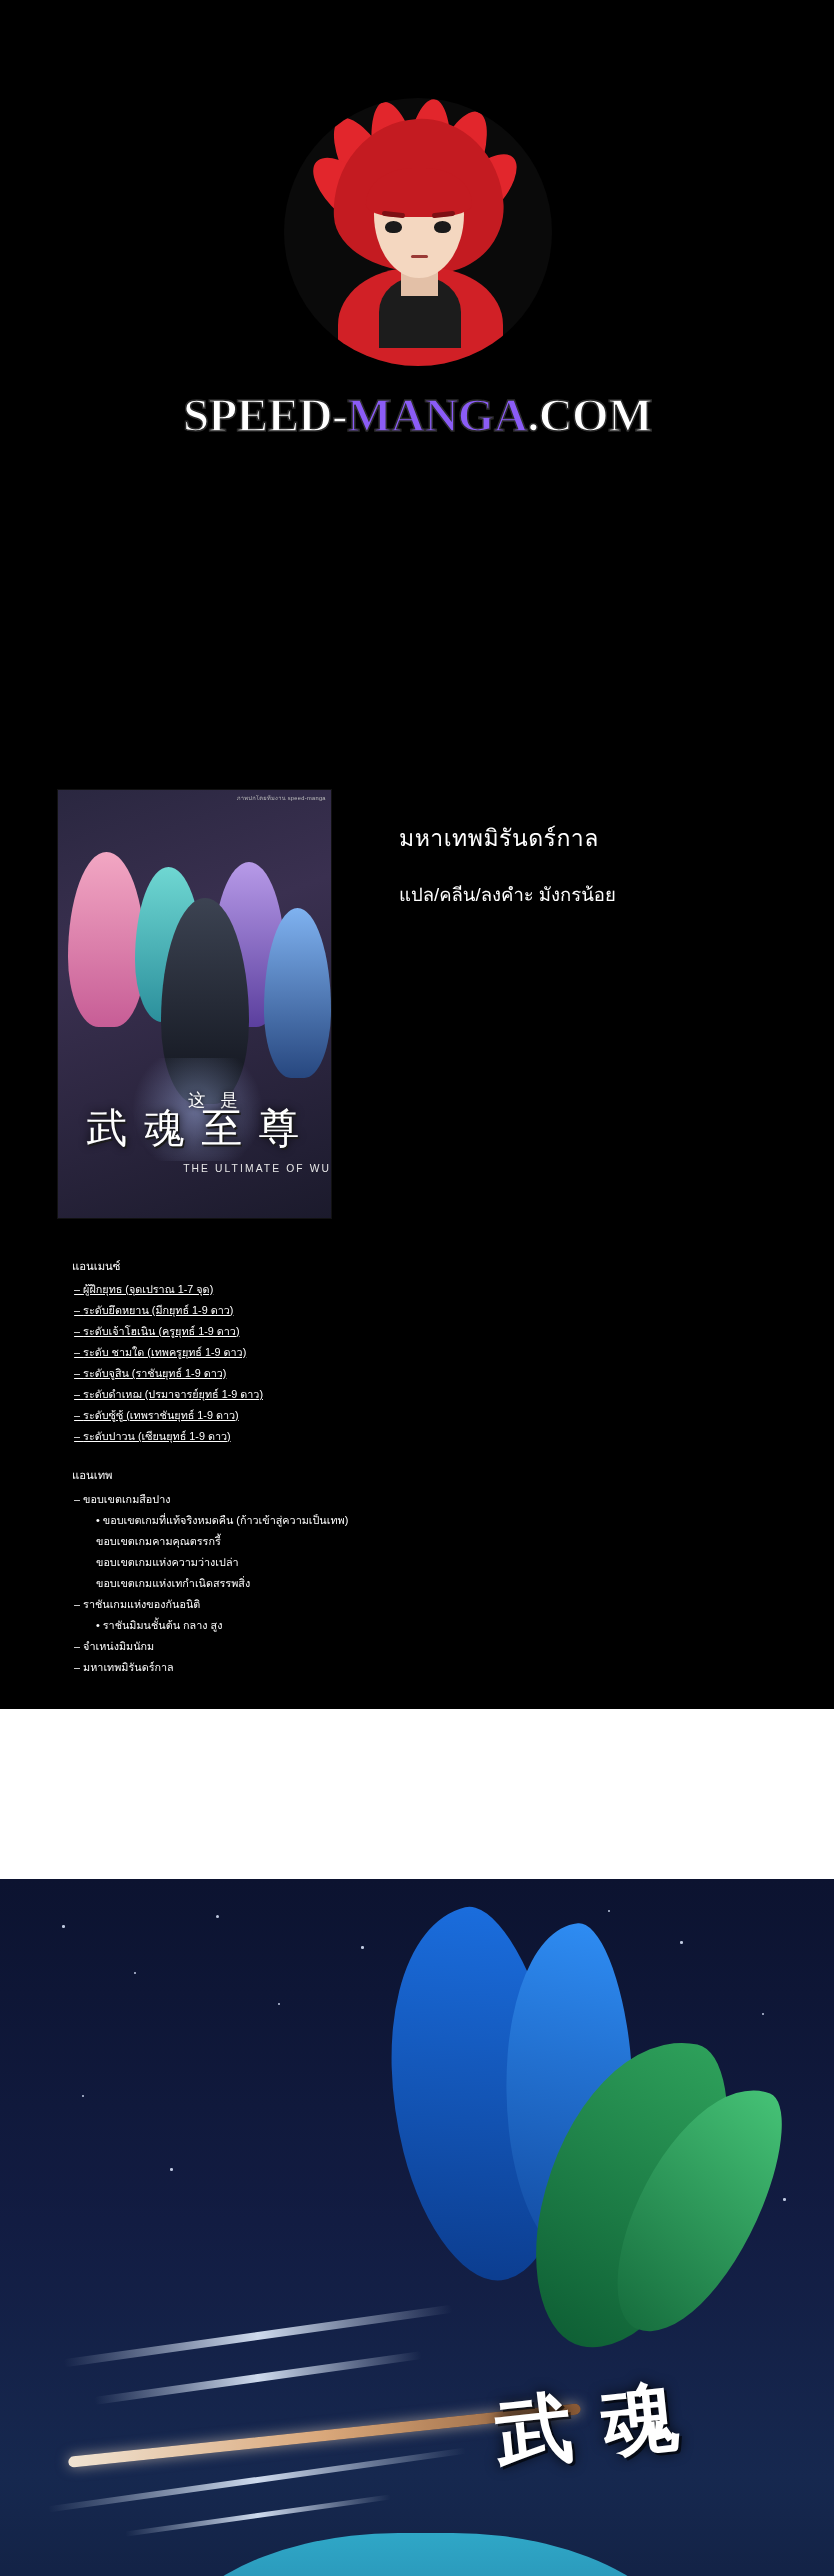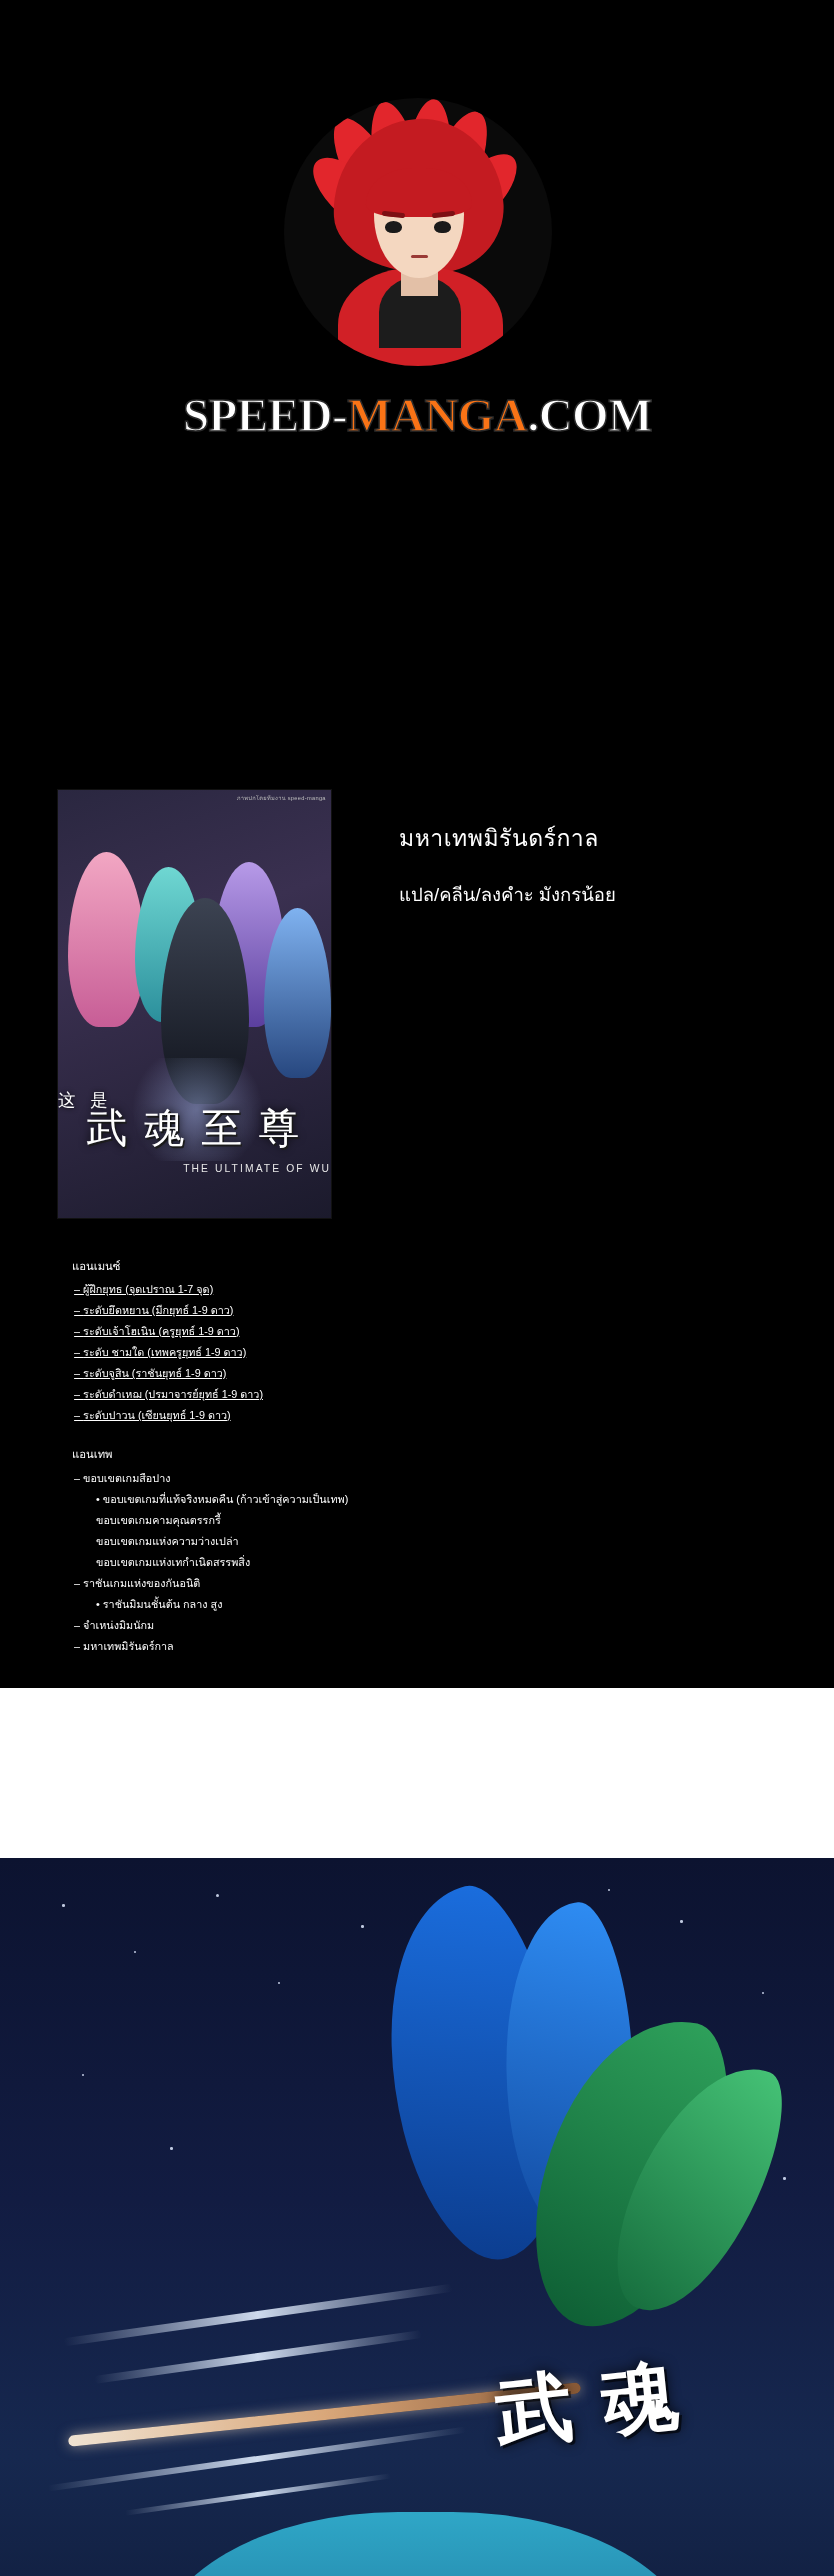--- a/index.html
+++ b/index.html
@@ -130,21 +130,21 @@
     font-size: 47px;
     font-weight: bold;
     letter-spacing: -0.5px;
     font-family: "Liberation Serif", serif;
     text-align: center;
     -webkit-text-stroke: 1.5px #2b2b2b;
     text-shadow:
       1.5px 1.5px 0 #000,
       -0.5px -0.5px 0 #000;
   }
-  .site-title .accent { color: #f97316; }
+  .site-title .accent { color: #8b5cf6; }
 
   
   .info {
     width: 835px;
     background: #000;
     position: relative;
     padding-bottom: 31px;
   }
   .info-top {
     display: flex;
@@ -201,25 +201,27 @@
     text-align: right;
     color: #e8e8e8;
     font-size: 10.3px;
     letter-spacing: 2.1px;
     margin-top: 12px;
   }
   .cover-title-top {
     position: absolute;
     left: 0; right: 0;
     bottom: 106px;
+    text-align: center;
     color: #ffffff;
     font-size: 17.5px;
     letter-spacing: 5.2px;
     font-family: "Liberation Serif", serif;
     text-shadow: 0 0 5.2px #000;
+    padding-left: 42px;
   }
 
   .headings {
     margin-left: 67px;
     padding-top: 31px;
   }
   .main-title {
     color: #fff;
     font-size: 23px;
     letter-spacing: 0.5px;
@@ -407,20 +409,21 @@
     <div class="text-blocks">
 
       <div class="block-title">แอนเมนซ์</div>
       <ul class="lvl-list">
         <li>ผู้ฝึกยุทธ (จุดเปราณ 1-7 จุด)</li>
         <li>ระดับยึดหยาน (มีกยุทธ์ 1-9 ดาว)</li>
         <li>ระดับเจ้าโฮเนิน (ครูยุทธ์ 1-9 ดาว)</li>
         <li>ระดับ ชามใด (เทพครูยุทธ์ 1-9 ดาว)</li>
         <li>ระดับจูสิน (ราชันยุทธ์ 1-9 ดาว)</li>
         <li>ระดับดำเหฌ (ปรมาจารย์ยุทธ์ 1-9 ดาว)</li>
+        <li>ระดับซู้ซู้ (เทพราชันยุทธ์ 1-9 ดาว)</li>
         <li>ระดับปาวน (เซียนยุทธ์ 1-9 ดาว)</li>
       </ul>
 
       <div class="block-gap"></div>
 
       <div class="block-title">แอนเทพ</div>
       <ul class="sub-list">
         <li>ขอบเขตเกมสือปาง</li>
       </ul>
       <ul class="dot-list">

